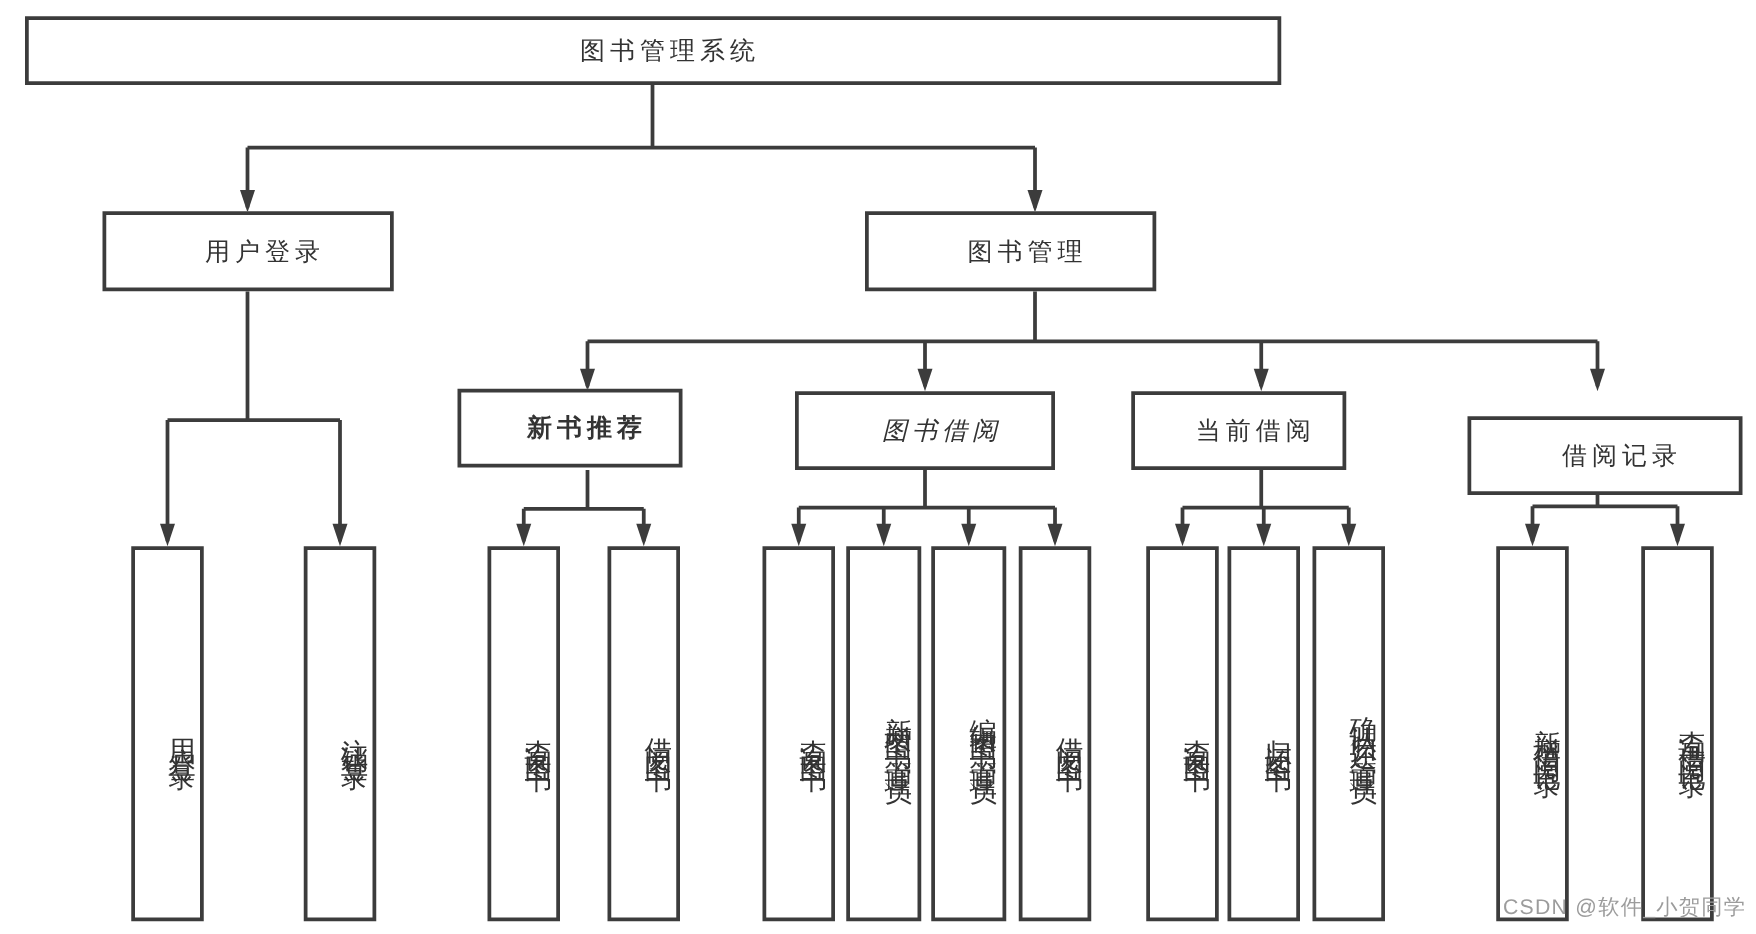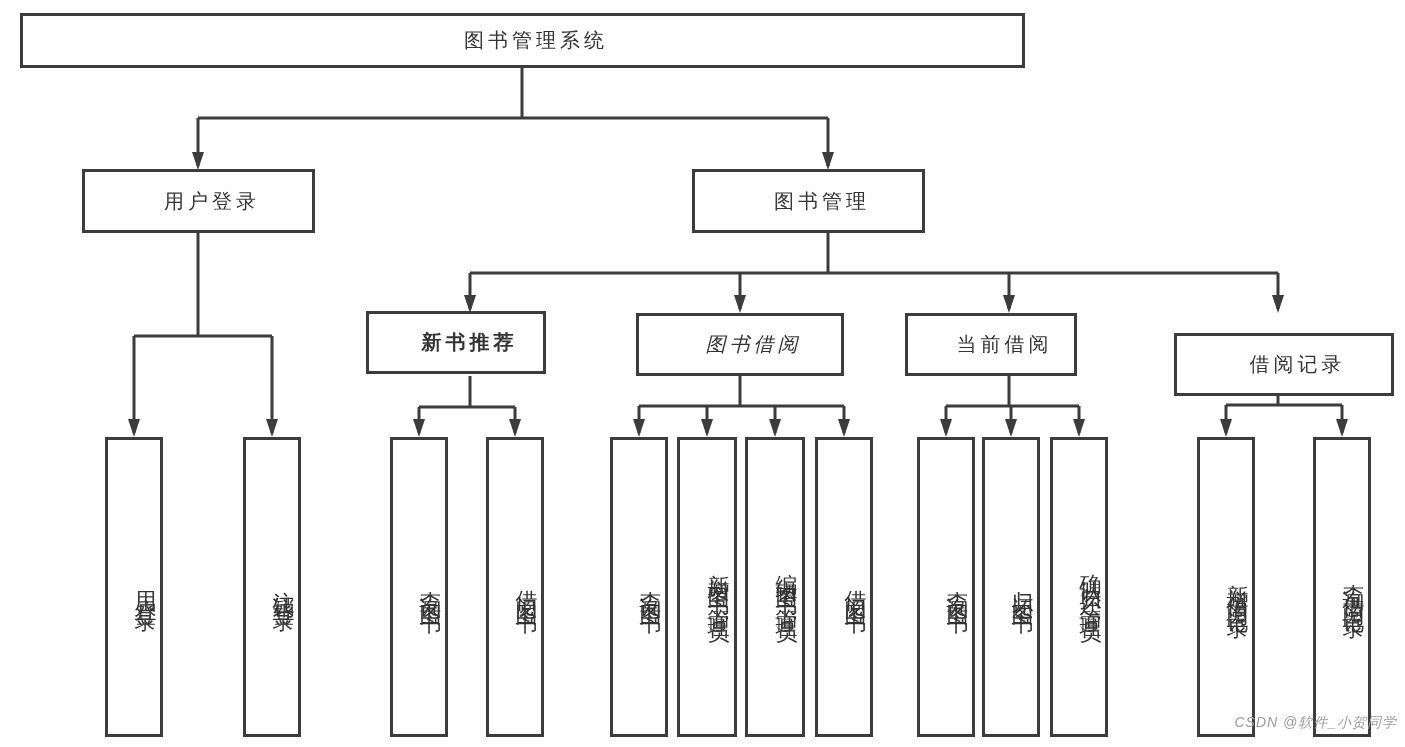--- a/index.html
+++ b/index.html
@@ -45,25 +45,24 @@
     text-orientation:mixed;
     font-size:22px;
     letter-spacing:7px;
     line-height:1;
   }
   .watermark{
     position:absolute;
     top:714px;
     right:8px;
     z-index:3;
-    font-size:14px;
+    font-size:17px;
     letter-spacing:1px;
     color:var(--watermark);
     white-space:nowrap;
-    font-style:italic;
   }
 </style>
 </head>
 <body>
 
 <div class="stage">
 
   <svg class="connectors" viewBox="0 0 1405 747" xmlns="http://www.w3.org/2000/svg">
 
     <path d="M522 68 V118 M198 118 H828 M198 118 V166 M828 118 V166"></path>

